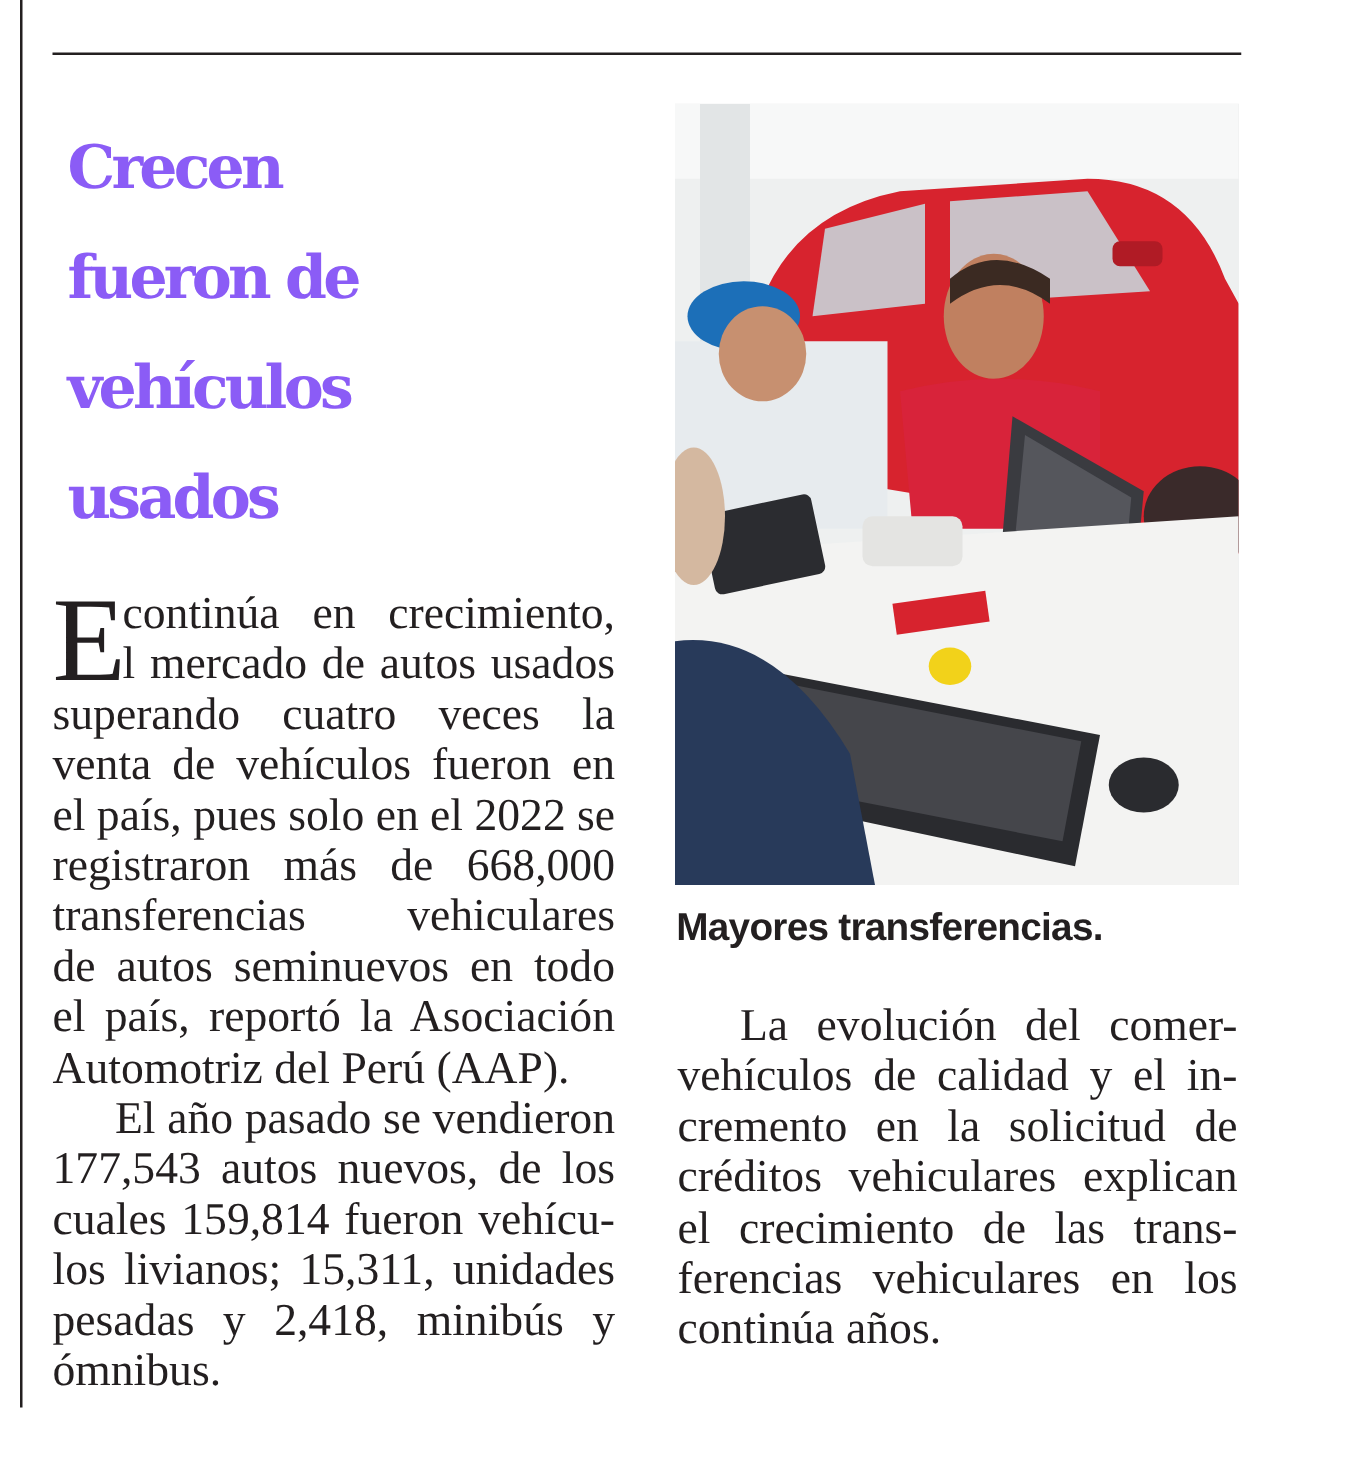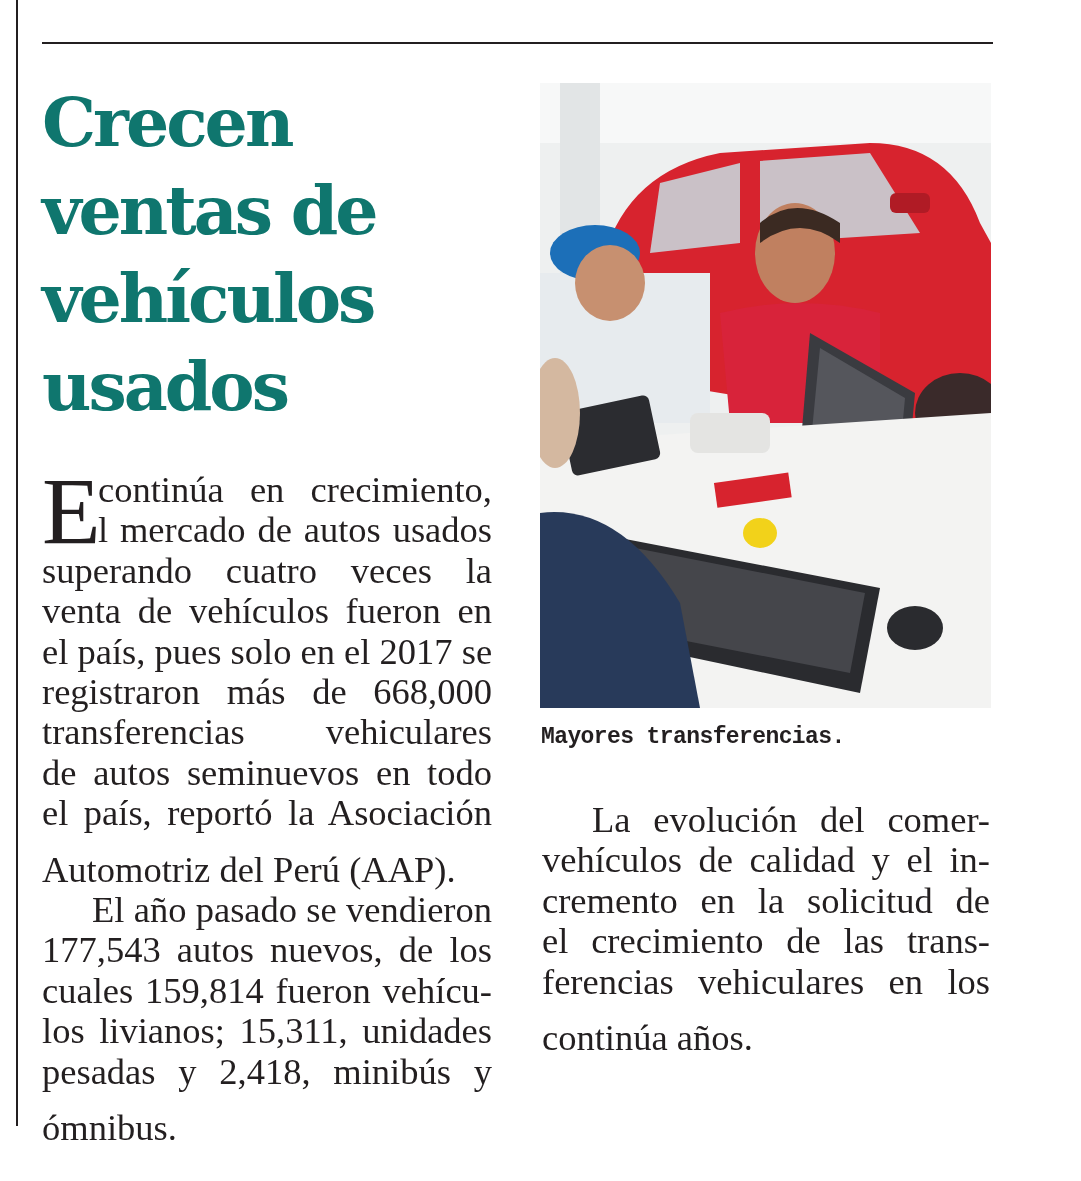--- a/index.html
+++ b/index.html
@@ -1,71 +1,71 @@
 <!DOCTYPE html>
 <html><head>
 <meta charset="utf-8">
 <style>
   html, body { margin: 0; padding: 0; background: #ffffff; }
   body { width: 1081px; height: 1181px; position: relative; overflow: hidden; color: #231f20; }
   .vrule { position: absolute; left: 16px; top: 0; width: 2px; height: 1126px; background: #231f20; }
   .hrule { position: absolute; left: 42px; top: 42px; width: 951px; height: 2px; background: #231f20; }
   .headline {
-    position: absolute; left: 42px; top: 78px; width: 480px; margin: 0;
+    position: absolute; left: 42px; top: 78px; width: 480px; margin: 12px;
     font-family: "DejaVu Serif", serif; font-weight: bold;
-    font-size: 68px; line-height: 88px; letter-spacing: -3px; color: #0f766e;
+    font-size: 48px; line-height: 88px; letter-spacing: -3px; color: #8b5cf6;
   }
   .headline span { display: block; }
   .col {
     position: absolute; font-family: "Liberation Serif", serif;
     font-size: 36.5px; line-height: 40.4px; color: #231f20;
   }
   .col p { margin: 0; text-align: justify; }
   .col .line { display: block; white-space: nowrap; text-align-last: justify; text-align: justify; }
-  .col .line.last { text-align-last: left; margin-top: 16px; }
+  .col .line.last { text-align-last: left; }
   .col-left { left: 42px; top: 470px; width: 450px; }
   .col-right { left: 542px; top: 800px; width: 448px; }
   .indent { padding-left: 50px; }
   .dropcap-wrap { position: relative; }
   .dropcap {
     position: absolute; left: 0; top: 4px;
     font-family: "Liberation Serif", serif; font-size: 96px; line-height: 76px; color: #231f20;
   }
   .dc-line { padding-left: 56px; }
   .photo {
     position: absolute; left: 540px; top: 83px; width: 451px; height: 625px; overflow: hidden;
     background: #e9eaea;
   }
   .caption {
     position: absolute; left: 541px; top: 724px; margin: 0;
-    font-family: Liberation Mono, monospace; font-weight: bold; font-size: 23px;
+    font-family: Liberation Sans, sans-serif; font-weight: bold; font-size: 31px;
     letter-spacing: -0.6px; color: #231f20;
   }
 </style>
 </head>
 <body>
 
 <div class="vrule"></div>
 <div class="hrule"></div>
 
 <h1 class="headline">
   <span>Crecen</span>
-  <span>ventas de</span>
+  <span>fueron de</span>
   <span>vehículos</span>
   <span>usados</span>
 </h1>
 
 <div class="col col-left">
   <p class="dropcap-wrap">
     <span class="dropcap">E</span>
     <span class="line dc-line">continúa en crecimiento,</span>
     <span class="line dc-line">l mercado de autos usados</span>
     <span class="line">superando cuatro veces la</span>
     <span class="line">venta de vehículos fueron en</span>
-    <span class="line">el país, pues solo en el 2017 se</span>
+    <span class="line">el país, pues solo en el 2022 se</span>
     <span class="line">registraron más de 668,000</span>
     <span class="line">transferencias vehiculares</span>
     <span class="line">de autos seminuevos en todo</span>
     <span class="line">el país, reportó la Asociación</span>
     <span class="line last">Automotriz del Perú (AAP).</span>
   </p>
   <p>
     <span class="line indent">El año pasado se vendieron</span>
     <span class="line">177,543 autos nuevos, de los</span>
     <span class="line">cuales 159,814 fueron vehícu-</span>
@@ -118,17 +118,18 @@
   </svg>
 </div>
 
 <p class="caption">Mayores transferencias.</p>
 
 <div class="col col-right">
   <p>
     <span class="line indent">La evolución del comer-</span>
     <span class="line">vehículos de calidad y el in-</span>
     <span class="line">cremento en la solicitud de</span>
+    <span class="line">créditos vehiculares explican</span>
     <span class="line">el crecimiento de las trans-</span>
     <span class="line">ferencias vehiculares en los</span>
     <span class="line last">continúa años.</span>
   </p>
 </div>
 
 </body></html>

